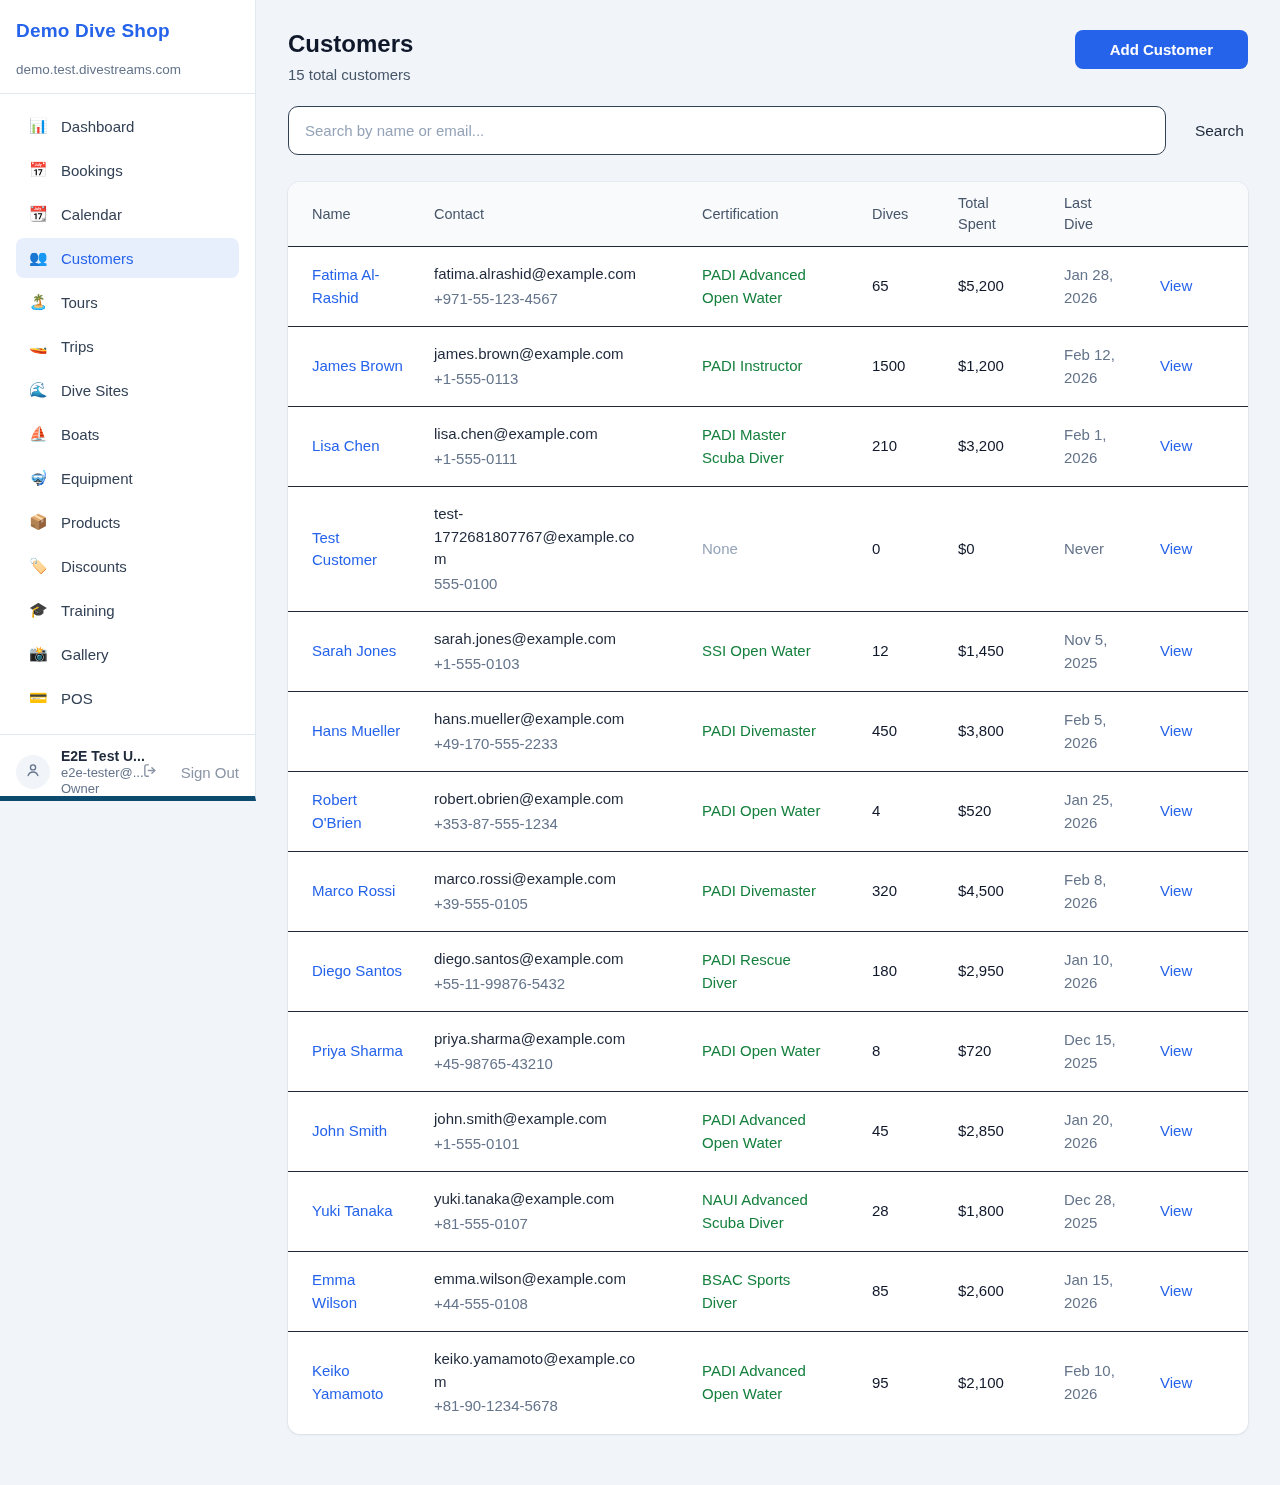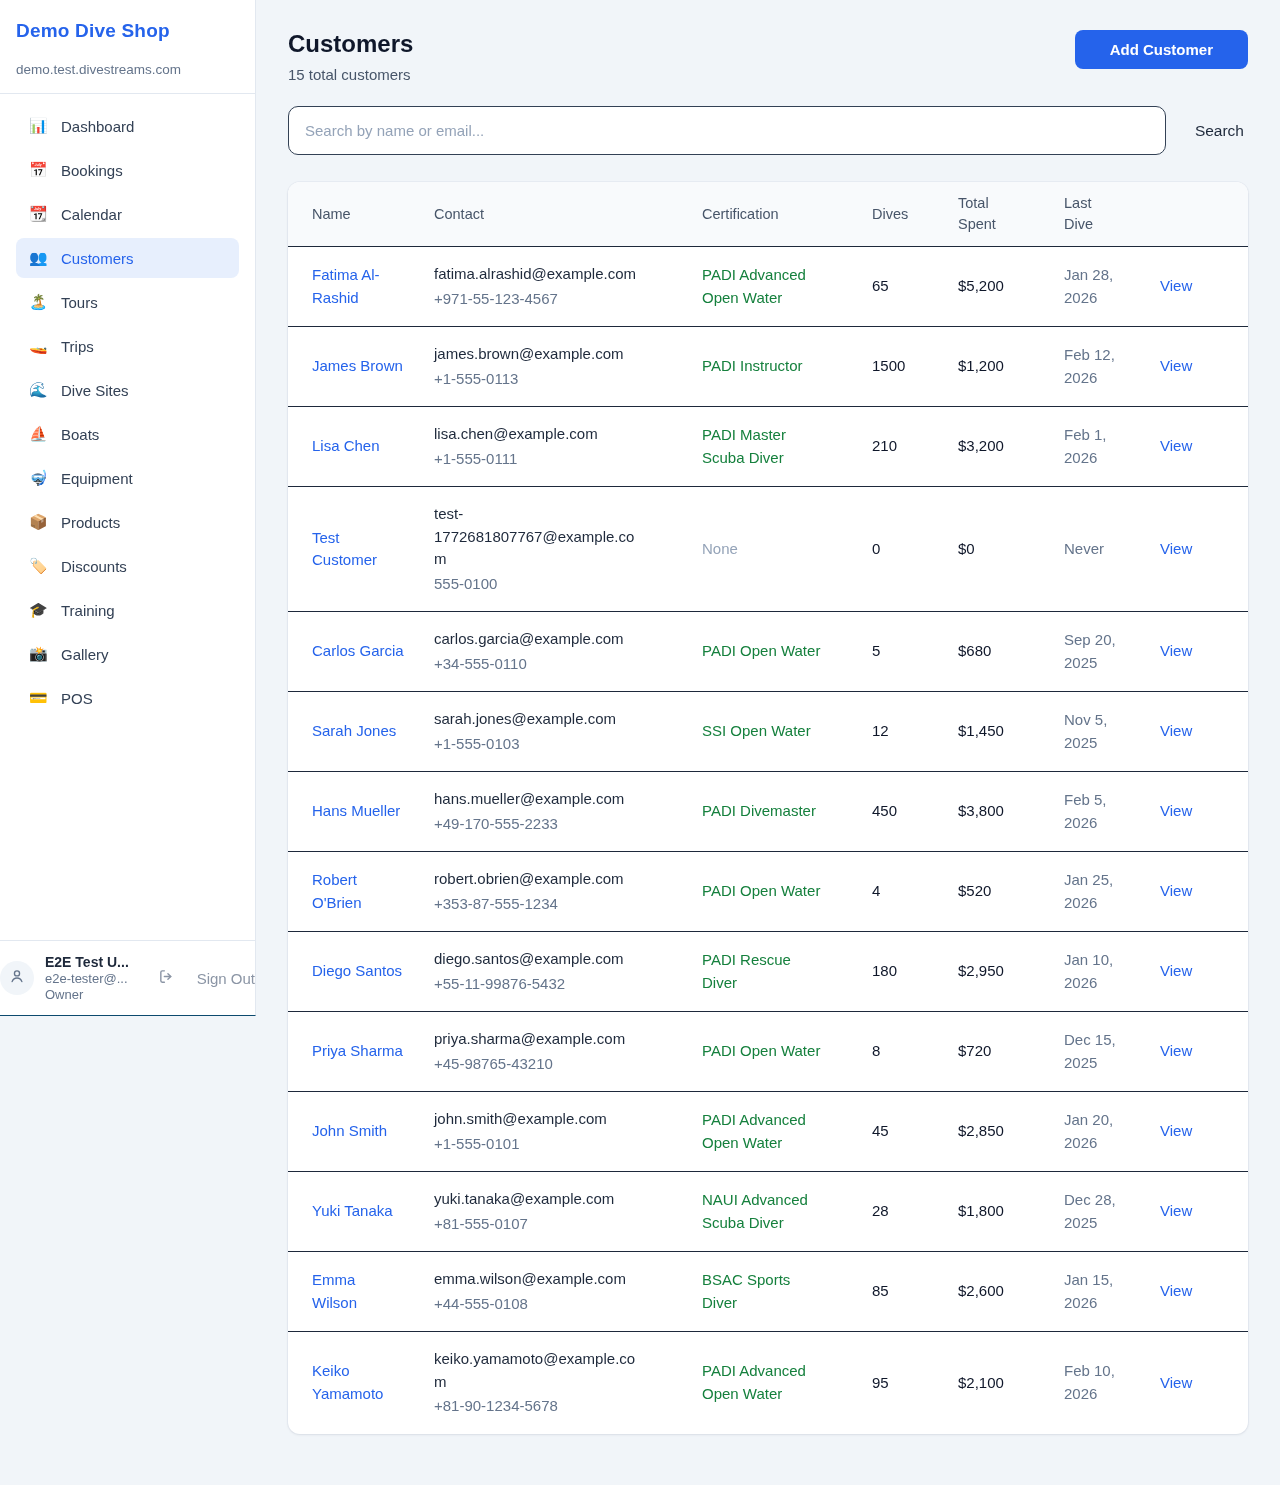--- a/index.html
+++ b/index.html
@@ -9,41 +9,41 @@
     background: #f1f5f9;
     font-family: "Liberation Sans", sans-serif;
     color: #0f172a;
     overflow: hidden;
     position: relative;
   }
 
   
   .sidebar {
     position: absolute; left: 0; top: 0;
-    width: 256px; height: 1016px;
+    width: 256px; height: 801px;
     background: #ffffff;
     border-right: 1px solid #e2e8f0;
-    border-bottom: 1px solid #0c4a6e;
+    border-bottom: 5px solid #0c4a6e;
     display: flex; flex-direction: column;
   }
   .sidebar-header { padding: 20px 16px 16px 16px; border-bottom: 1px solid #e2e8f0; }
   .shop-name { color: #2563eb; font-size: 19px; font-weight: bold; letter-spacing: .2px; }
   .shop-domain { color: #64748b; font-size: 13.5px; margin-top: 20px; }
   .nav { padding: 12px 16px; flex: 1 1 auto; }
   .nav-item {
     display: flex; align-items: center; gap: 13px;
     height: 40px; padding: 0 13px; margin-bottom: 4px;
     border-radius: 8px; cursor: pointer;
     font-size: 15px; color: #334155;
   }
   .nav-item.active { background: #e7effd; color: #2563eb; }
   .nav-icon { font-size: 15px; width: 19px; text-align: center; }
   .sidebar-footer {
     border-top: 1px solid #e2e8f0;
-    padding: 13px 0;
+    padding: 13px 16px;
     display: flex; align-items: center; gap: 11px;
   }
   .avatar {
     width: 34px; height: 34px; border-radius: 50%;
     background: #f1f5f9; flex: 0 0 auto;
     display: flex; align-items: center; justify-content: center;
   }
   .user-info { min-width: 0; }
   .user-name { font-size: 14px; font-weight: bold; color: #1e293b; white-space: nowrap; }
   .user-email, .user-role { font-size: 13px; color: #64748b; margin-top: 1px; white-space: nowrap; }
@@ -302,36 +302,20 @@
               <div class="cert muted">None</div>
             </td>
             <td class="dives">0</td>
             <td class="spent">$0</td>
             <td>
               <div class="last">Never</div>
             </td>
             <td><a class="view-link">View</a></td>
           </tr>
           <tr>
-            <td><a class="name-link">Carlos Garcia</a></td>
-            <td>
-              <div class="email">carlos.garcia@example.com</div>
-              <div class="phone">+34-555-0110</div>
-            </td>
-            <td>
-              <div class="cert">PADI Open Water</div>
-            </td>
-            <td class="dives">5</td>
-            <td class="spent">$680</td>
-            <td>
-              <div class="last">Sep 20, 2025</div>
-            </td>
-            <td><a class="view-link">View</a></td>
-          </tr>
-          <tr>
             <td><a class="name-link">Sarah Jones</a></td>
             <td>
               <div class="email">sarah.jones@example.com</div>
               <div class="phone">+1-555-0103</div>
             </td>
             <td>
               <div class="cert">SSI Open Water</div>
             </td>
             <td class="dives">12</td>
             <td class="spent">$1,450</td>
@@ -362,20 +346,36 @@
               <div class="email">robert.obrien@example.com</div>
               <div class="phone">+353-87-555-1234</div>
             </td>
             <td>
               <div class="cert">PADI Open Water</div>
             </td>
             <td class="dives">4</td>
             <td class="spent">$520</td>
             <td>
               <div class="last">Jan 25, 2026</div>
+            </td>
+            <td><a class="view-link">View</a></td>
+          </tr>
+          <tr>
+            <td><a class="name-link">Marco Rossi</a></td>
+            <td>
+              <div class="email">marco.rossi@example.com</div>
+              <div class="phone">+39-555-0105</div>
+            </td>
+            <td>
+              <div class="cert">PADI Divemaster</div>
+            </td>
+            <td class="dives">320</td>
+            <td class="spent">$4,500</td>
+            <td>
+              <div class="last">Feb 8, 2026</div>
             </td>
             <td><a class="view-link">View</a></td>
           </tr>
           <tr>
             <td><a class="name-link">Diego Santos</a></td>
             <td>
               <div class="email">diego.santos@example.com</div>
               <div class="phone">+55-11-99876-5432</div>
             </td>
             <td>

